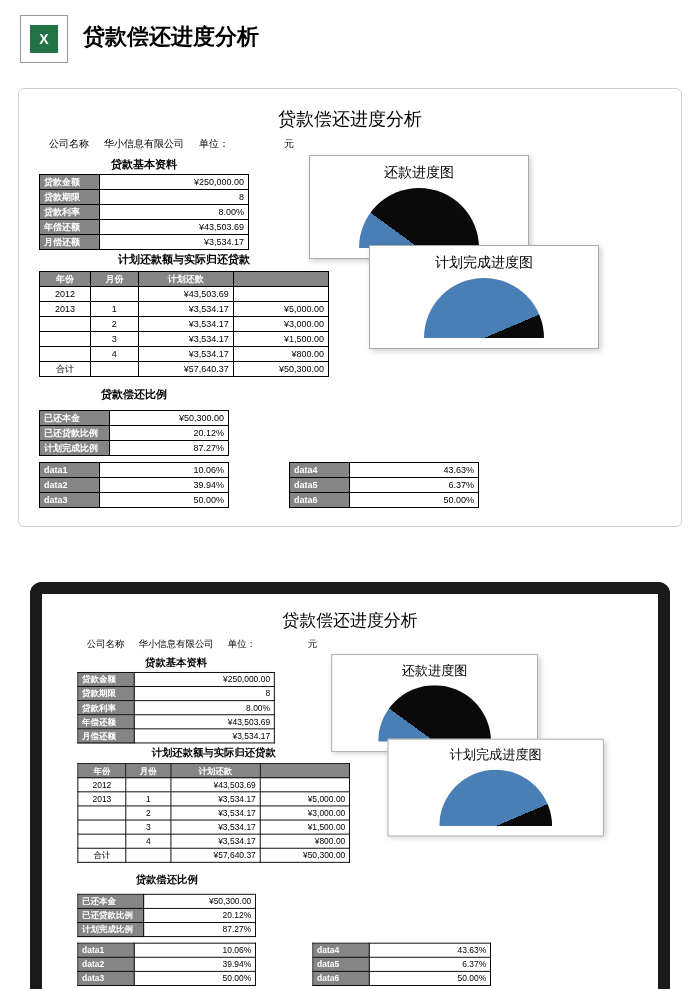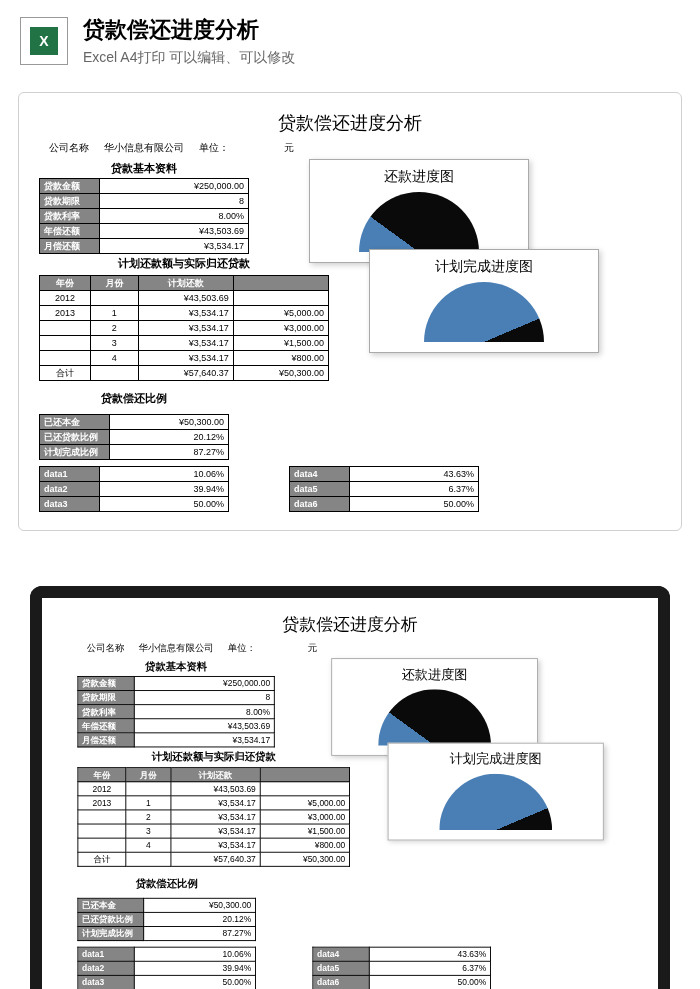--- a/index.html
+++ b/index.html
@@ -63,21 +63,20 @@
 </style>
 </head>
 <body>
 
 <div class="header">
   <div class="excel-icon">
     <div class="excel-icon-inner">X</div>
   </div>
   <div class="header-text">
     <h1>贷款偿还进度分析</h1>
-    <p>Excel A4打印 可以编辑、可以修改</p>
   </div>
 </div>
 
 <div class="preview-card">
   <div>
     <div class="doc-title">贷款偿还进度分析</div>
     <div class="doc-subhead">
       <span>公司名称</span>
       <span>华小信息有限公司</span>
       <span>单位：</span>

